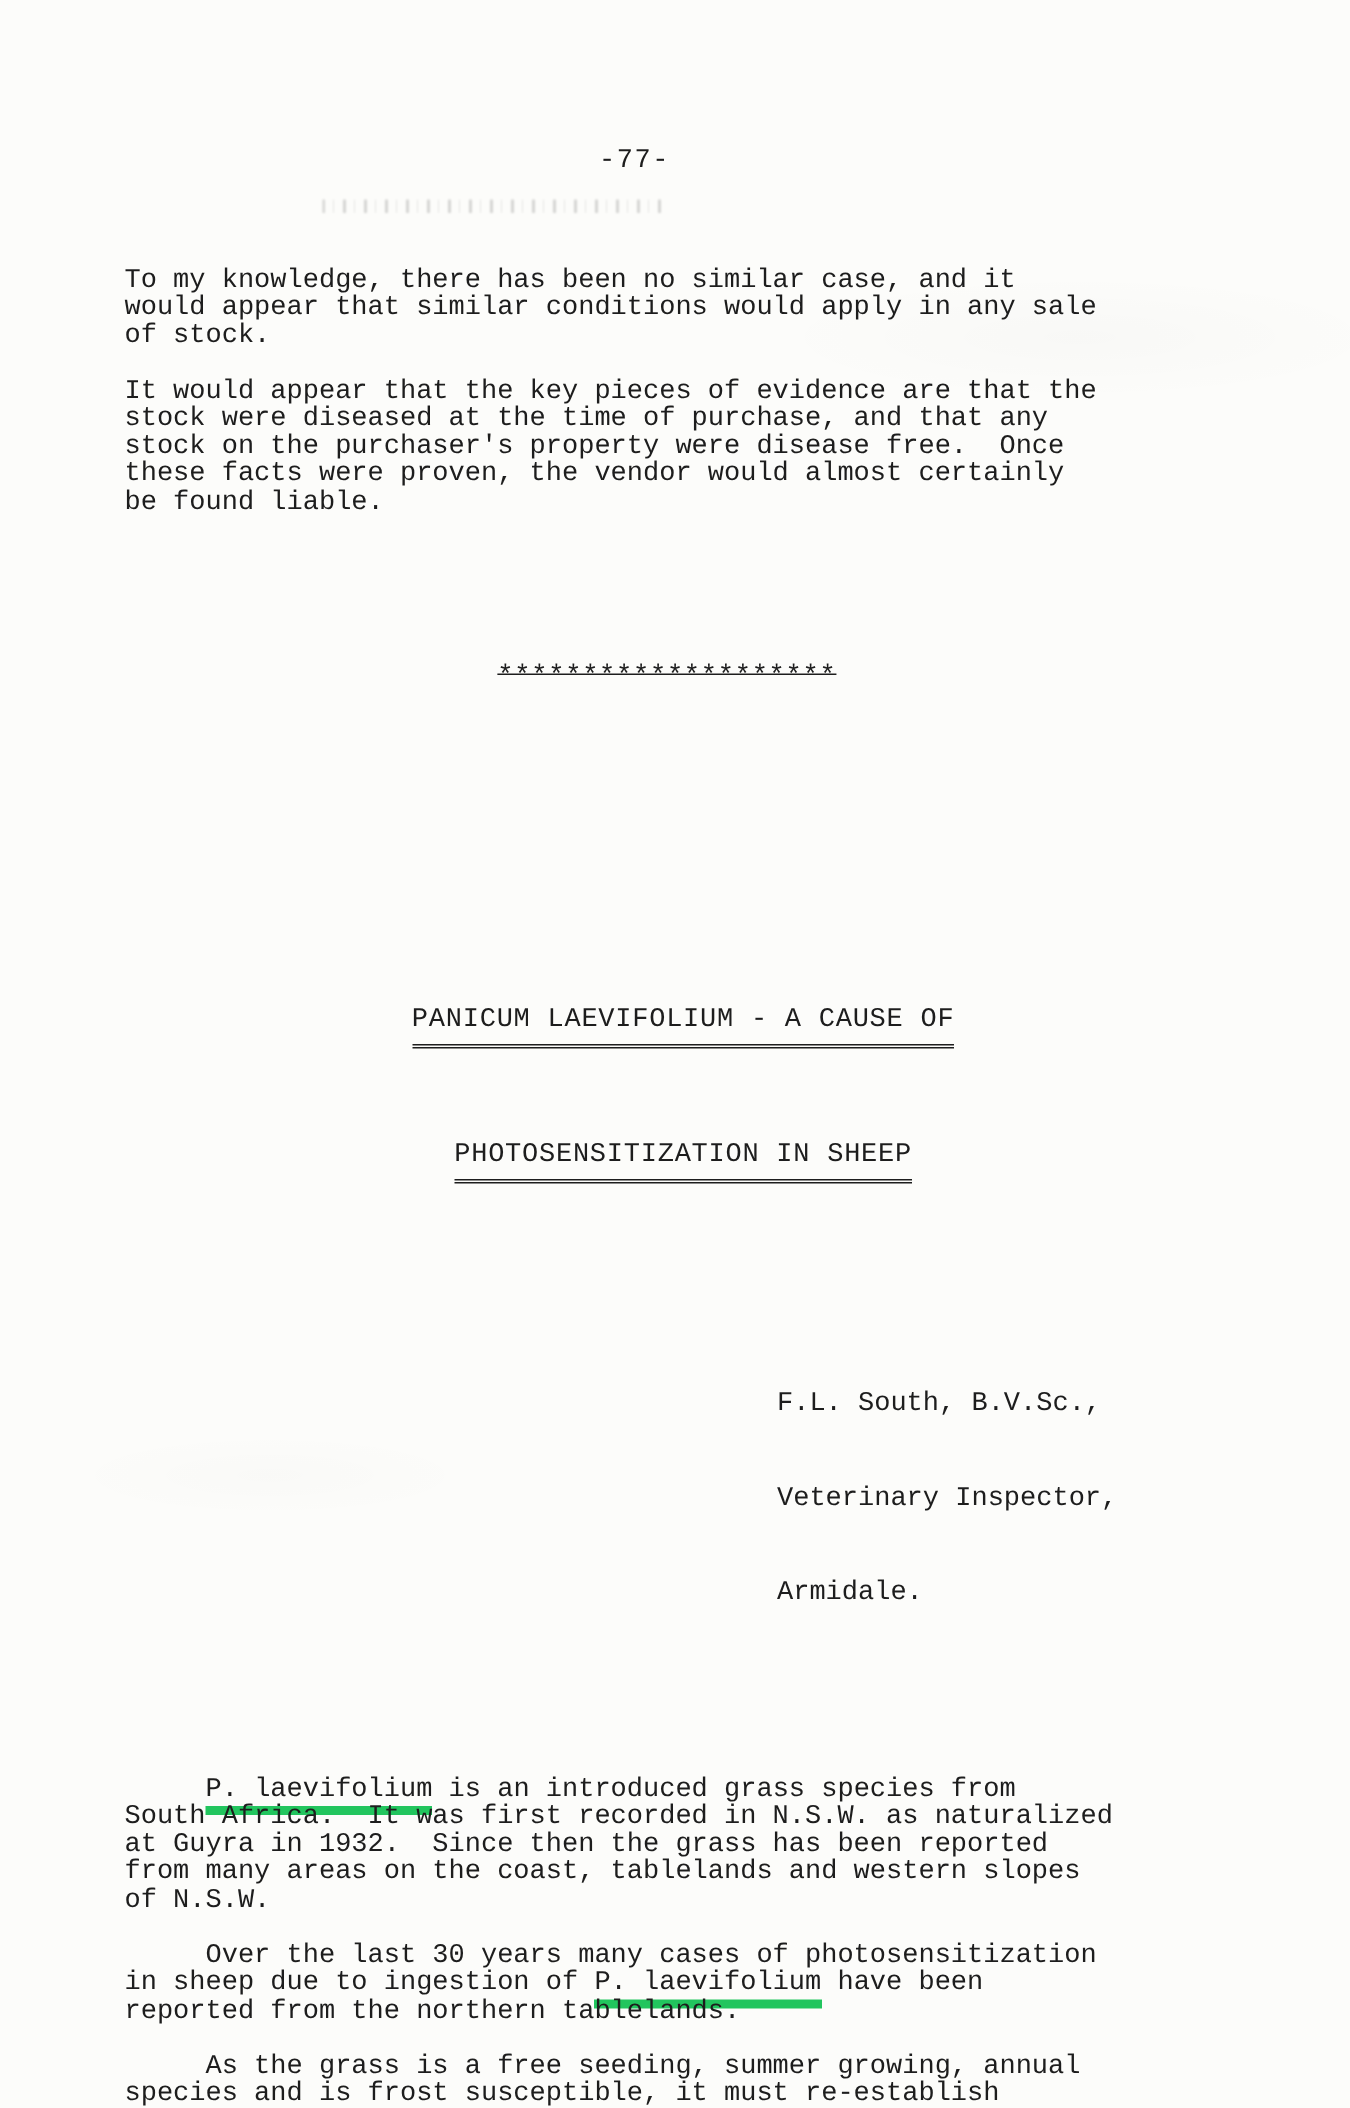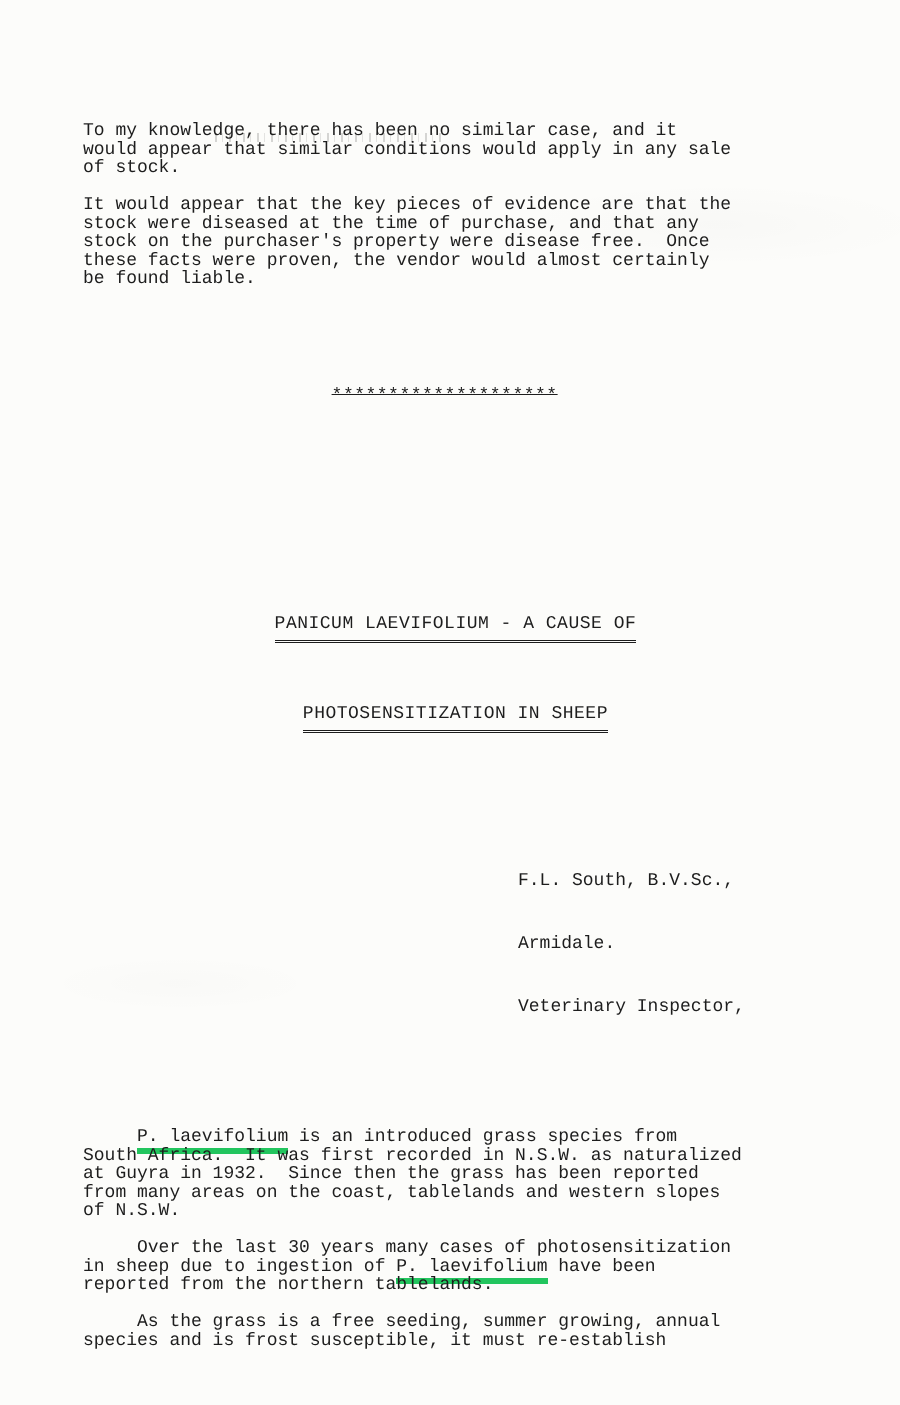--- a/index.html
+++ b/index.html
@@ -91,37 +91,38 @@
     );
   }
 </style>
 </head>
 <body>
 
 <div class="smudge"></div>
 
 <div class="doc">
 
+  <div class="page-number">-77-</div>
 
   <div class="intro"><div class="para"><div class="line"><span>To my knowledge, there has been no similar case, and it</span></div><div class="line"><span>would appear that similar conditions would apply in any sale</span></div><div class="line"><span>of stock.</span></div></div><div class="para"><div class="line"><span>It would appear that the key pieces of evidence are that the</span></div><div class="line"><span>stock were diseased at the time of purchase, and that any</span></div><div class="line"><span>stock on the purchaser's property were disease free.  Once</span></div><div class="line"><span>these facts were proven, the vendor would almost certainly</span></div><div class="line"><span>be found liable.</span></div></div></div>
 
   <div class="divider">
     <span>********************</span>
   </div>
 
   <div class="title-block">
     <div class="title-line">
       <span class="title-text">PANICUM LAEVIFOLIUM - A CAUSE OF</span>
     </div>
     <div class="title-line">
       <span class="title-text">PHOTOSENSITIZATION IN SHEEP</span>
     </div>
   </div>
 
   <div class="author-block">
     <div class="author-line">F.L. South, B.V.Sc.,</div>
+    <div class="author-line">Veterinary Inspector,</div>
     <div class="author-line">Armidale.</div>
-    <div class="author-line">Veterinary Inspector,</div>
   </div>
 
   <div class="body-paras"><div class="para"><div class="line"><span>     </span><span class="u">P. laevifolium</span><span> is an introduced grass species from</span></div><div class="line"><span>South Africa.  It was first recorded in N.S.W. as naturalized</span></div><div class="line"><span>at Guyra in 1932.  Since then the grass has been reported</span></div><div class="line"><span>from many areas on the coast, tablelands and western slopes</span></div><div class="line"><span>of N.S.W.</span></div></div><div class="para"><div class="line"><span>     Over the last 30 years many cases of photosensitization</span></div><div class="line"><span>in sheep due to ingestion of </span><span class="u">P. laevifolium</span><span> have been</span></div><div class="line"><span>reported from the northern tablelands.</span></div></div><div class="para"><div class="line"><span>     As the grass is a free seeding, summer growing, annual</span></div><div class="line"><span>species and is frost susceptible, it must re-establish</span></div></div></div>
 
 </div>
 
 </body></html>

